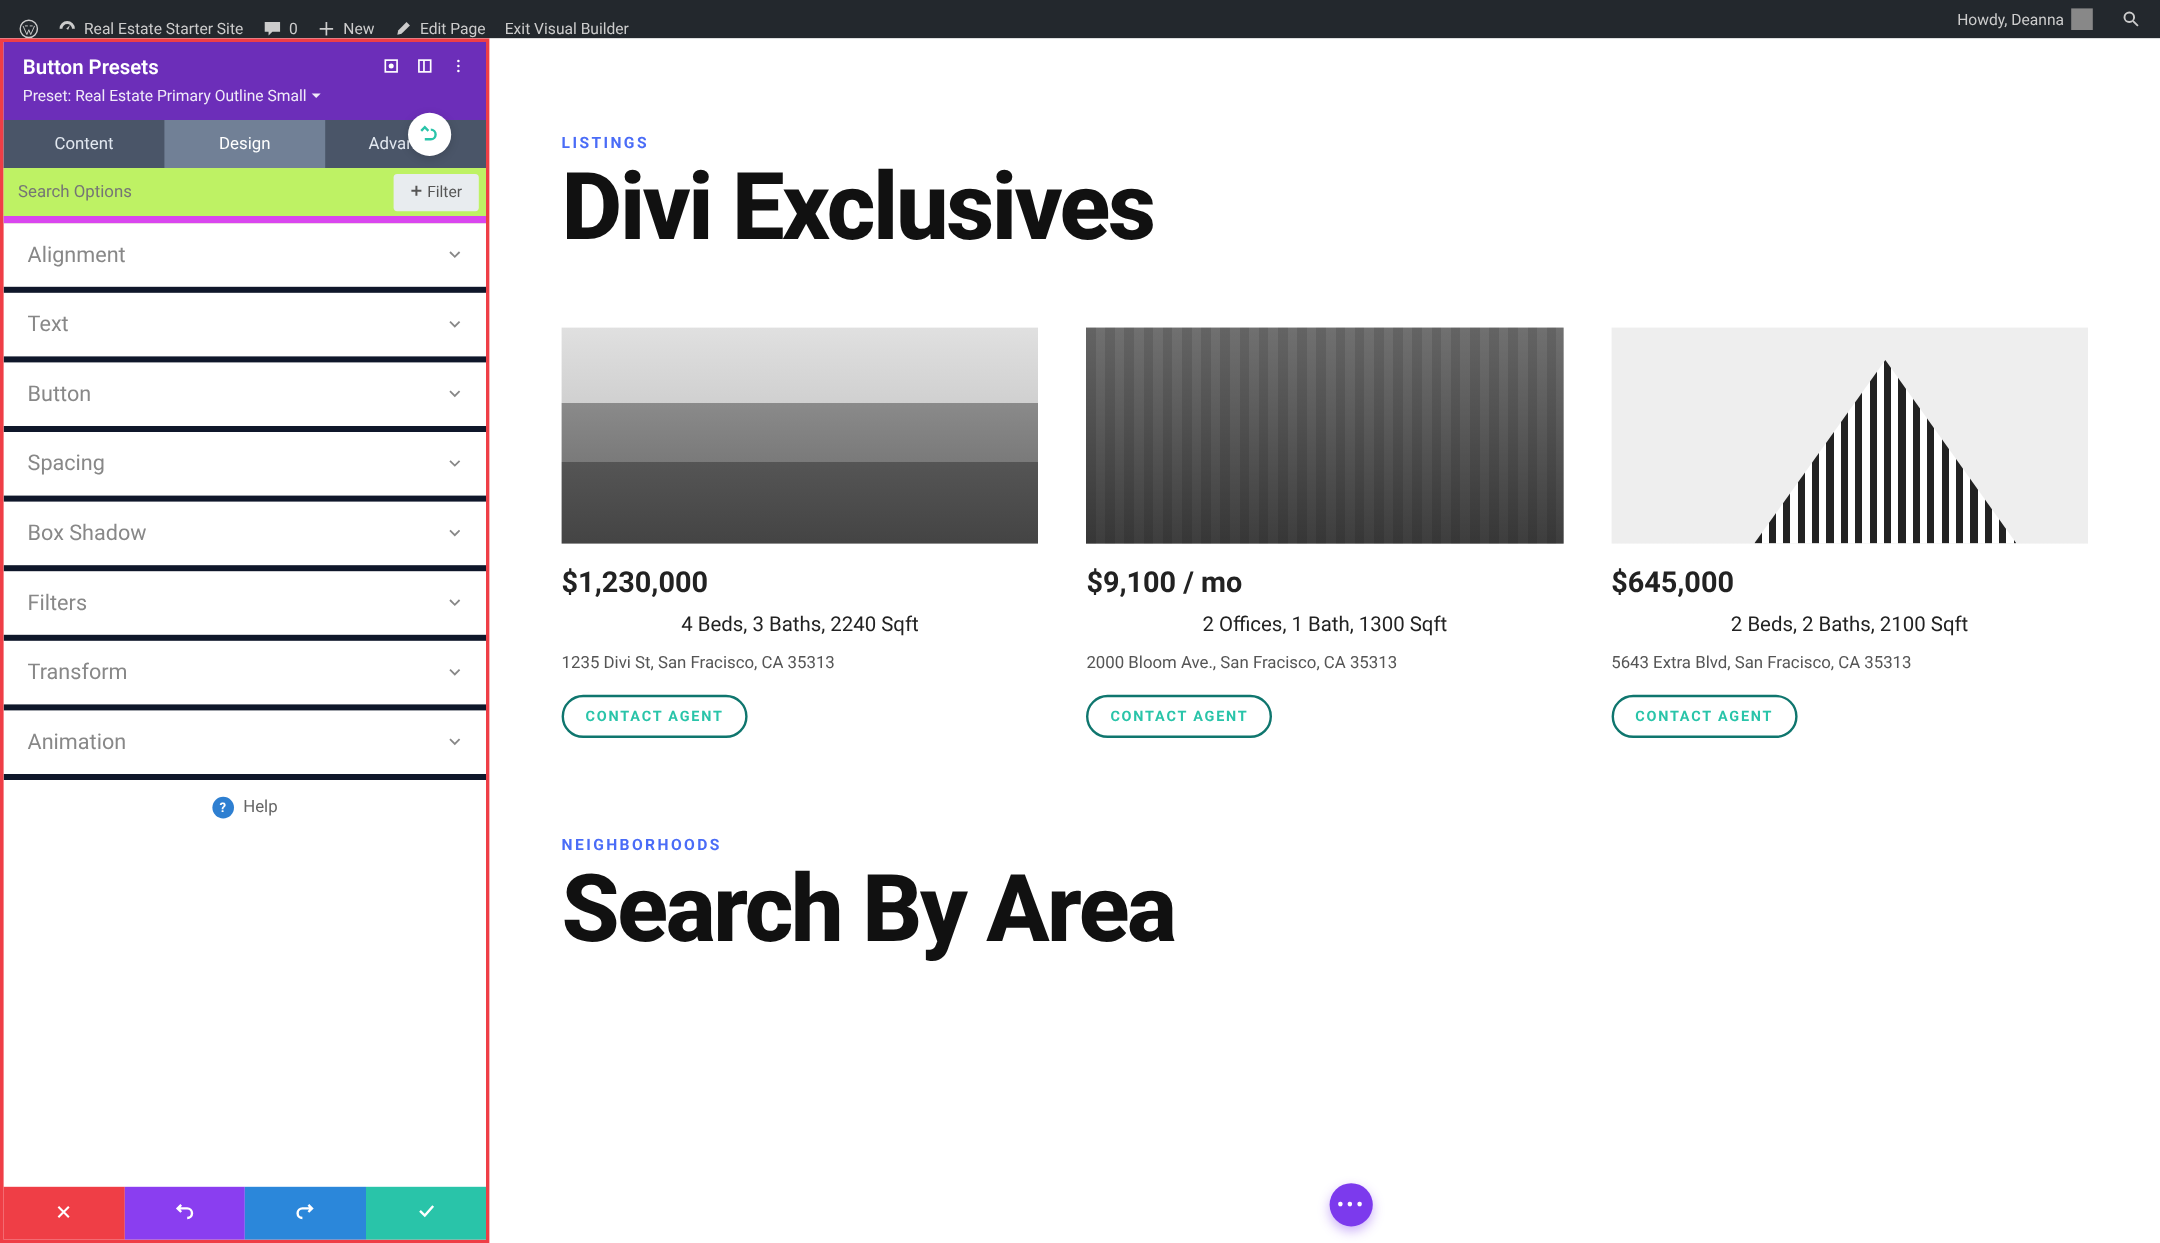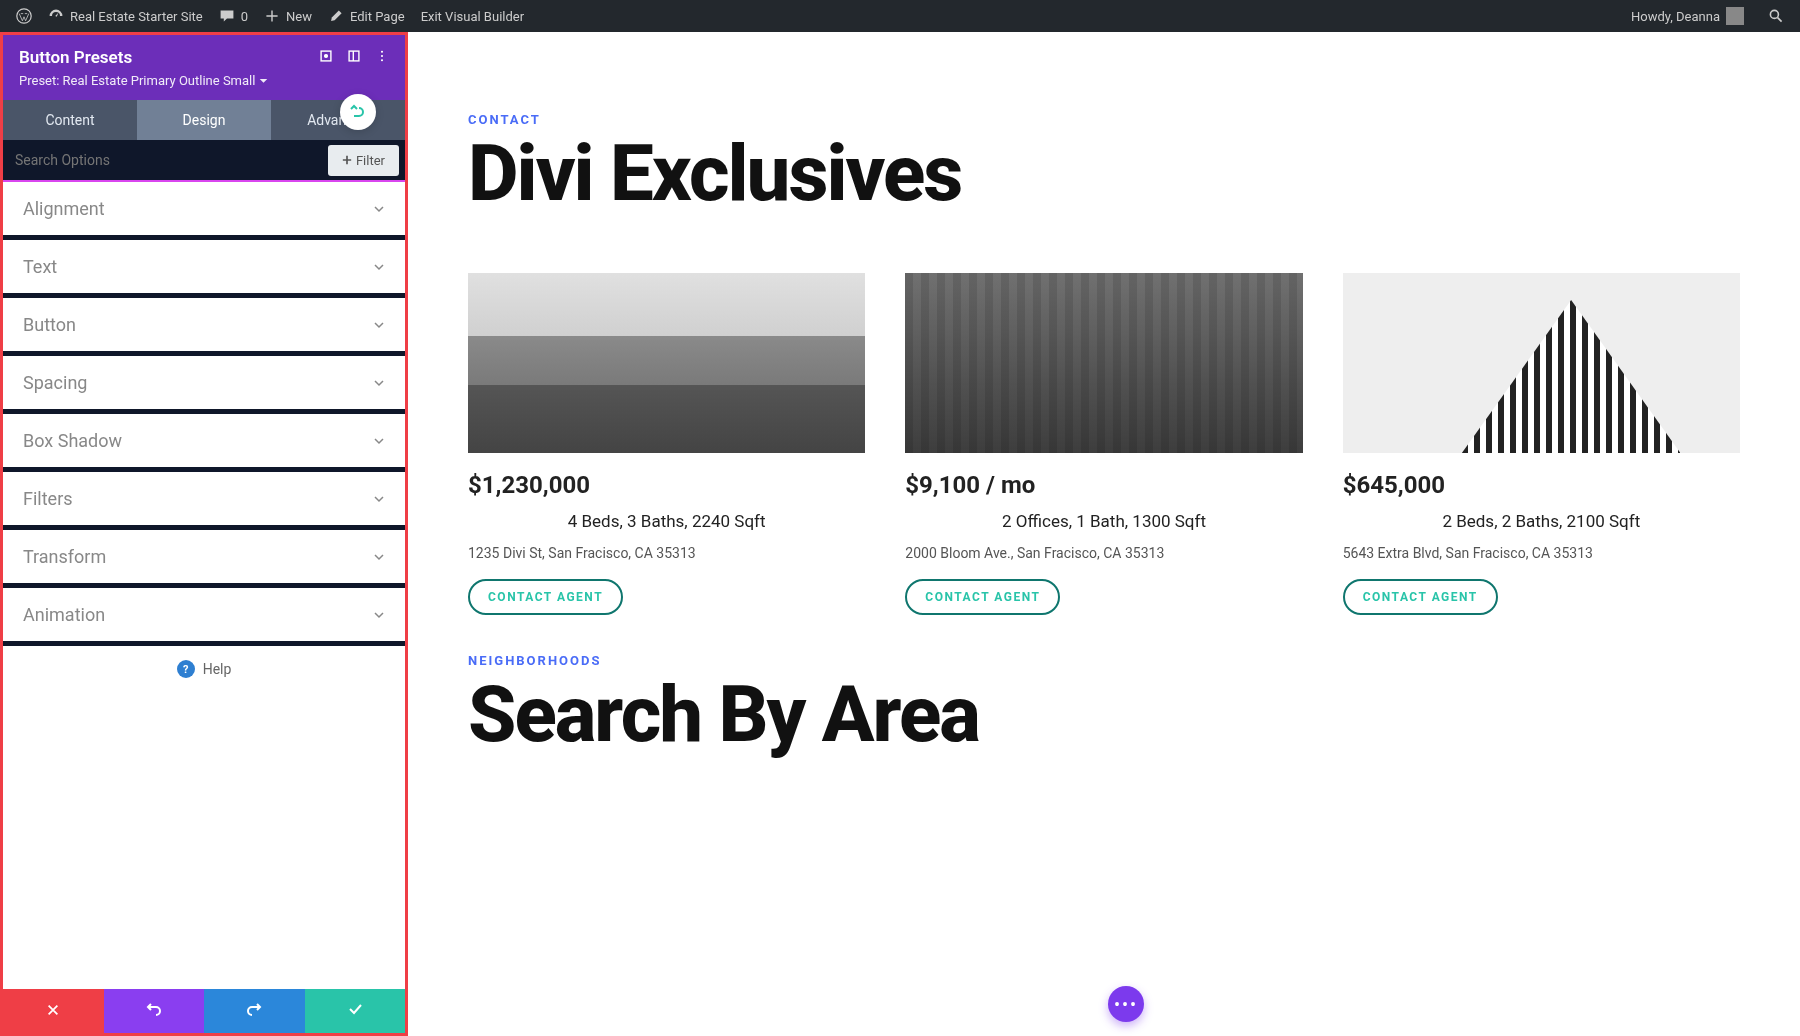--- a/index.html
+++ b/index.html
@@ -1,40 +1,40 @@
 <!DOCTYPE html>
 <html><head>
   <meta charset="utf-8">
   <style>
     * { margin: 0; padding: 0; box-sizing: border-box; font-family: -apple-system, BlinkMacSystemFont, "Segoe UI", Roboto, Helvetica, Arial, sans-serif; }
     body { width: 1800px; height: 1036px; overflow: hidden; background: #fff; }
 
     
     .wp-admin-bar { height: 32px; background: #23282d; display: flex; align-items: center; color: #ccc; font-size: 13px; padding: 0 8px; justify-content: space-between; }
     .wp-left { display: flex; align-items: center; height: 100%; }
-    .wp-item { display: flex; align-items: center; padding: 0 8px; height: 100%; cursor: pointer; gap: 6px; }
+    .wp-item { display: flex; align-items: flex-end; padding: 0 8px; height: 100%; cursor: pointer; gap: 6px; }
     .wp-right { display: flex; align-items: center; gap: 8px; }
     .wp-icon { width: 16px; height: 16px; display: inline-flex; align-items: center; justify-content: center; }
     .avatar-box { width: 18px; height: 18px; background: #888; }
 
     
     .main-wrap { display: flex; height: calc(100% - 32px); position: relative; }
 
     
     .settings-panel { width: 408px; height: 100%; background: #fff; border: 3px solid #ef3e46; display: flex; flex-direction: column; }
     .panel-header { background: #6c2eb9; color: #fff; padding: 12px 16px; }
     .panel-title { font-size: 17px; font-weight: 600; display: flex; align-items: center; justify-content: space-between; }
     .panel-title-icons { display: flex; gap: 14px; }
     .panel-subtitle { font-size: 13px; margin-top: 6px; display: flex; align-items: center; gap: 4px; opacity: 0.9; }
 
     .panel-tabs { display: flex; background: #4a5568; }
     .panel-tab { flex: 1; text-align: center; padding: 12px 4px; font-size: 14px; color: #e2e8f0; cursor: pointer; }
     .panel-tab.active { background: #718096; color: #fff; }
 
-    .search-row { display: flex; align-items: center; background: #0f172a; border-bottom: 2px solid #d946ef; }
+    .search-row { display: flex; align-items: center; background: #bef264; border-bottom: 6px solid #d946ef; }
     .search-input { flex: 1; border: none; background: transparent; padding: 12px 12px; font-size: 14px; outline: none; color: #666; }
     .filter-btn { padding: 8px 14px; background: #e8ecef; border: none; font-size: 13px; color: #555; cursor: pointer; display: flex; align-items: center; gap: 4px; border-radius: 3px; margin-right: 6px; }
 
     .options-list { flex: 1; overflow-y: auto; }
     .option-row { display: flex; justify-content: space-between; align-items: center; padding: 16px 20px; border-bottom: 5px solid #0f172a; font-size: 18px; color: #888; cursor: pointer; }
     .chevron { width: 12px; height: 12px; }
 
     .help-row { display: flex; align-items: center; justify-content: center; gap: 8px; padding: 14px; color: #666; font-size: 14px; }
     .help-icon { width: 18px; height: 18px; background: #2e7fd1; border-radius: 50%; color: #fff; display: inline-flex; align-items: center; justify-content: center; font-size: 11px; font-weight: bold; }
 
@@ -55,21 +55,21 @@
     .section-title { font-size: 78px; font-weight: 800; color: #111; margin-top: 8px; letter-spacing: -2px; line-height: 1; }
 
     .listings-grid { display: flex; gap: 40px; margin-top: 60px; }
     .listing-card { flex: 1; }
     .listing-img { width: 100%; height: 180px; background: #bbb; display: block; }
     .listing-price { font-size: 24px; font-weight: 700; margin-top: 18px; color: #222; }
     .listing-specs { font-size: 17px; margin-top: 12px; color: #222; text-align: center; }
     .listing-addr { font-size: 14px; margin-top: 14px; color: #555; }
     .contact-btn { display: inline-block; margin-top: 18px; padding: 9px 18px; border: 2px solid #0f766e; border-radius: 999px; color: #29c4a9; font-size: 12px; font-weight: 700; letter-spacing: 1.5px; cursor: pointer; }
 
-    .section2 { margin-top: 38px; }
+    .section2 { margin-top: 82px; }
 
     
     .purple-dots { position: absolute; left: 1108px; bottom: 14px; width: 36px; height: 36px; background: #7c3aed; border-radius: 50%; display: flex; align-items: center; justify-content: center; color: #fff; font-size: 18px; letter-spacing: 2px; box-shadow: 0 4px 10px rgba(124,58,237,0.4); }
 
     
     .bw-img { filter: grayscale(100%); }
     .building1 { background: linear-gradient(180deg,#e0e0e0 0%,#d0d0d0 35%,#8a8a8a 35%,#7a7a7a 62%,#555 62%,#444 100%); }
     .building2 { background: repeating-linear-gradient(90deg,#888,#888 8px,#999 8px,#999 16px), linear-gradient(180deg,#bbb,#666); background-blend-mode: multiply; }
     .building3 { background: linear-gradient(180deg,#eee 0%,#eee 30%); position: relative; overflow: hidden;}
     .building3::after { content:""; position:absolute; left:30%; right:15%; bottom:0; height:85%; background: repeating-linear-gradient(90deg,#222,#222 6px,#fff 6px,#fff 12px); clip-path: polygon(50% 0%, 100% 100%, 0% 100%);}
@@ -282,21 +282,21 @@
     </div>
   </div>
 
   <div class="dock-handle">
     <svg viewBox="0 0 16 16" width="16" height="16" fill="none" stroke="#29c4a9" stroke-width="2">
         <path d="M4 12 h5 a4 4 0 0 0 0 -8 M7 5 l-3 -3 l-3 3"></path>
       </svg>
   </div>
 
   <div class="content-area">
-    <div class="section-label">CONTACT</div>
+    <div class="section-label">LISTINGS</div>
     <h1 class="section-title">Divi Exclusives</h1>
 
     <div class="listings-grid">
       <div class="listing-card">
         <div class="listing-img bw-img building1"></div>
         <div class="listing-price">$1,230,000</div>
         <div class="listing-specs">4 Beds, 3 Baths, 2240 Sqft</div>
         <div class="listing-addr">1235 Divi St, San Fracisco, CA 35313</div>
         <div class="contact-btn">CONTACT AGENT</div>
       </div>

